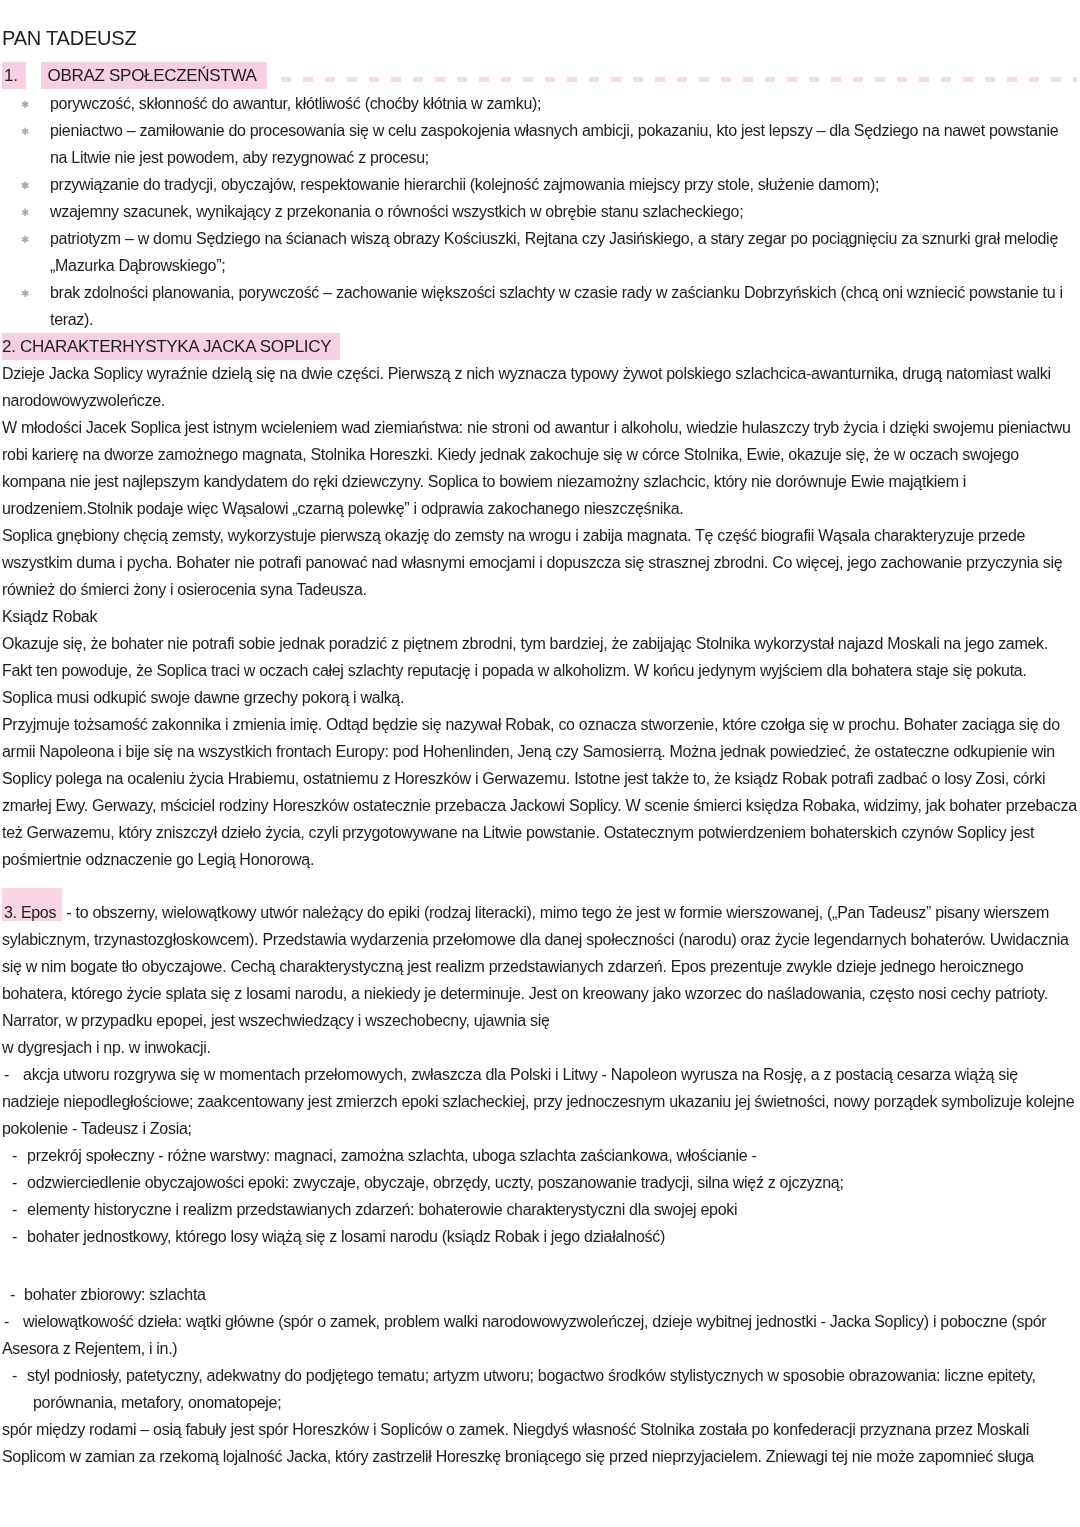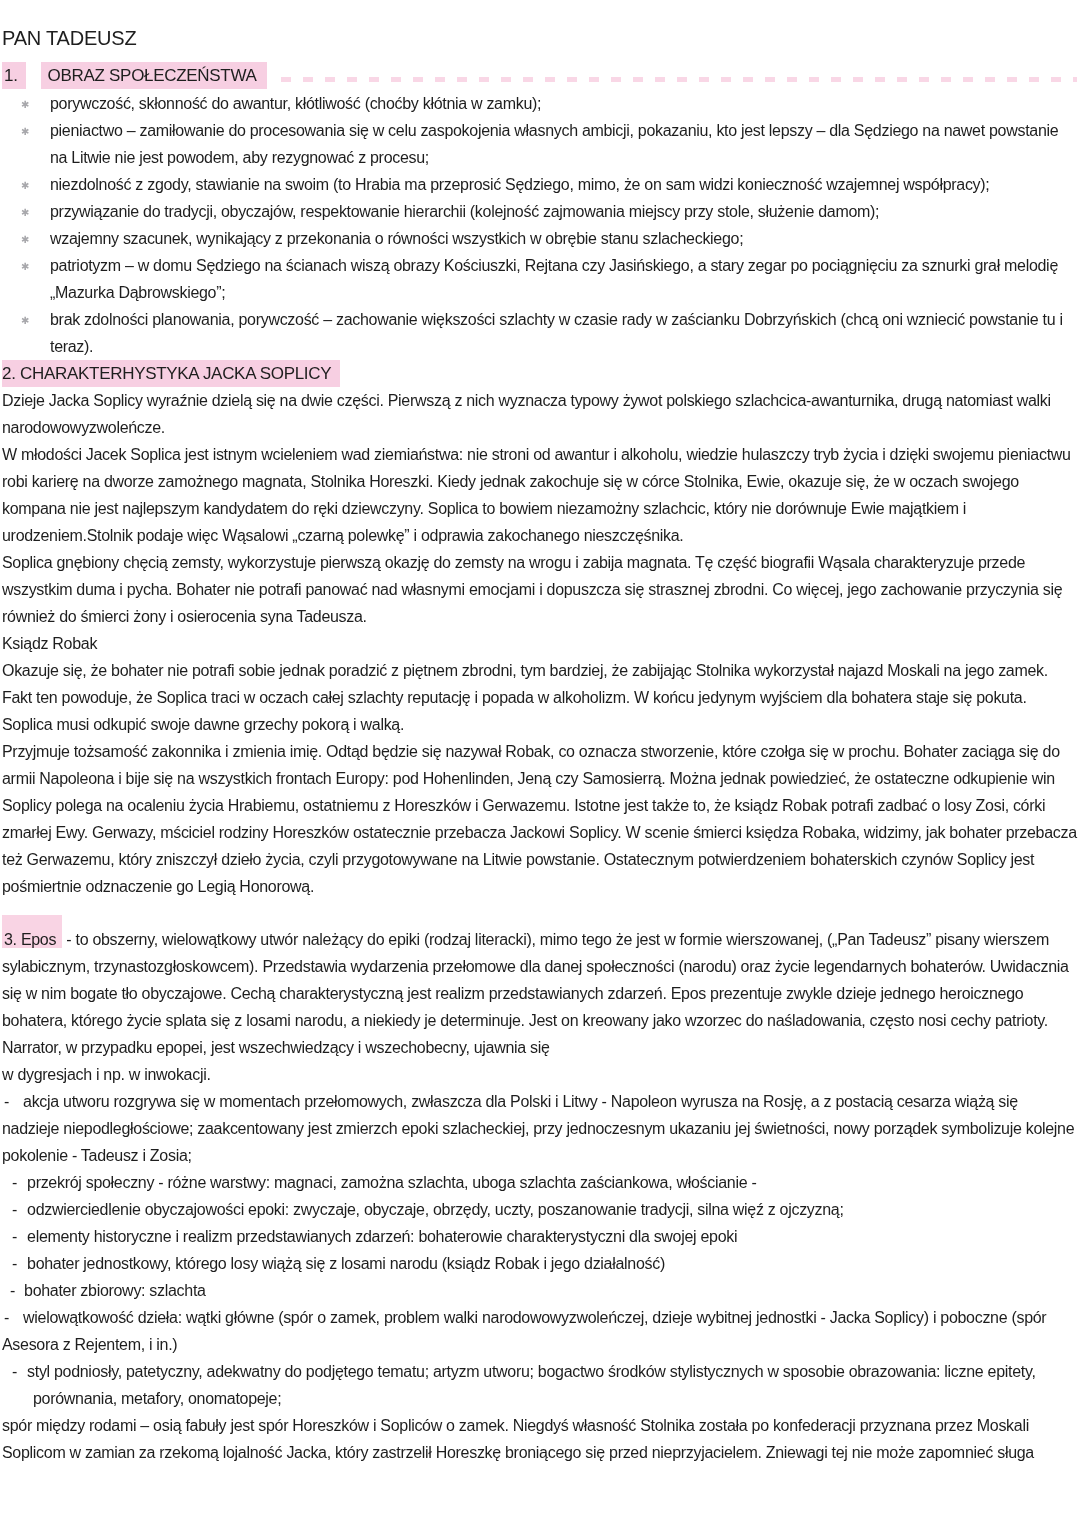--- a/index.html
+++ b/index.html
@@ -34,21 +34,21 @@
 
   .para{ width:100%; }
   .hl-inline{ background:#f9d4e4; padding:16px 6px 0 2px; }
 
   .gap-line{ height:26px; }
 
   
   .d-flush .d-marker{ margin:0 14px 0 2px; }
   .d-indent{ padding-left:31px; text-indent:-21px; }
   .d-indent .d-marker{ margin-right:10px; }
-  .d-small{ padding-left:27px; text-indent:-19px; }
+  .d-small{ padding-left:27px; text-indent:-19px;margin-top:31px; }
   .d-small .d-marker{ margin-right:9px; }
 </style>
 </head>
 <body>
 
 <div class="doc">
 
   <div class="title-row">
     <span class="title-text">PAN TADEUSZ</span>
     <div class="title-bar"></div>
@@ -57,21 +57,21 @@
   <div class="h1-row">
     <span class="h-num">1.</span>
     <span class="h-gap"></span>
     <span class="h-text">OBRAZ SPOŁECZEŃSTWA</span>
     <div class="dash-row"></div>
   </div>
 
   <div class="bullets">
     <div class="b-item"><span class="b-marker">✱</span><span>porywczość, skłonność do awantur, kłótliwość (choćby kłótnia w zamku);</span></div>
     <div class="b-item"><span class="b-marker">✱</span><span>pieniactwo – zamiłowanie do procesowania się w celu zaspokojenia własnych ambicji, pokazaniu, kto jest lepszy – dla Sędziego na nawet powstanie na Litwie nie jest powodem, aby rezygnować z procesu;</span></div>
-    <div class="b-item"><span class="b-marker">✱</span><span>niezdolność z zgody, stawianie na swoim (to Hrabia ma przeprosić Sędziego, mimo, że on sam widzi konieczność wzajemnej współpracy);</span></div>
+    <div class="b-item"><span class="b-marker">✱</span></div>
     <div class="b-item"><span class="b-marker">✱</span><span>przywiązanie do tradycji, obyczajów, respektowanie hierarchii (kolejność zajmowania miejscy przy stole, służenie damom);</span></div>
     <div class="b-item"><span class="b-marker">✱</span><span>wzajemny szacunek, wynikający z przekonania o równości wszystkich w obrębie stanu szlacheckiego;</span></div>
     <div class="b-item"><span class="b-marker">✱</span><span>patriotyzm – w domu Sędziego na ścianach wiszą obrazy Kościuszki, Rejtana czy Jasińskiego, a stary zegar po pociągnięciu za sznurki grał melodię „Mazurka Dąbrowskiego”;</span></div>
     <div class="b-item"><span class="b-marker">✱</span><span>brak zdolności planowania, porywczość – zachowanie większości szlachty w czasie rady w zaścianku Dobrzyńskich (chcą oni wzniecić powstanie tu i teraz).</span></div>
   </div>
 
   <div><span class="hl-heading">2. CHARAKTERHYSTYKA JACKA SOPLICY</span></div>
   <div class="para">Dzieje Jacka Soplicy wyraźnie dzielą się na dwie części. Pierwszą z nich wyznacza typowy żywot polskiego szlachcica-awanturnika, drugą natomiast walki narodowowyzwoleńcze.</div>
   <div class="para">W młodości Jacek Soplica jest istnym wcieleniem wad ziemiaństwa: nie stroni od awantur i alkoholu, wiedzie hulaszczy tryb życia i dzięki swojemu pieniactwu robi karierę na dworze zamożnego magnata, Stolnika Horeszki. Kiedy jednak zakochuje się w córce Stolnika, Ewie, okazuje się, że w oczach swojego kompana nie jest najlepszym kandydatem do ręki dziewczyny. Soplica to bowiem niezamożny szlachcic, który nie dorównuje Ewie majątkiem i urodzeniem.Stolnik podaje więc Wąsalowi „czarną polewkę” i odprawia zakochanego nieszczęśnika.</div>
   <div class="para">Soplica gnębiony chęcią zemsty, wykorzystuje pierwszą okazję do zemsty na wrogu i zabija magnata. Tę część biografii Wąsala charakteryzuje przede wszystkim duma i pycha. Bohater nie potrafi panować nad własnymi emocjami i dopuszcza się strasznej zbrodni. Co więcej, jego zachowanie przyczynia się również do śmierci żony i osierocenia syna Tadeusza.</div>

